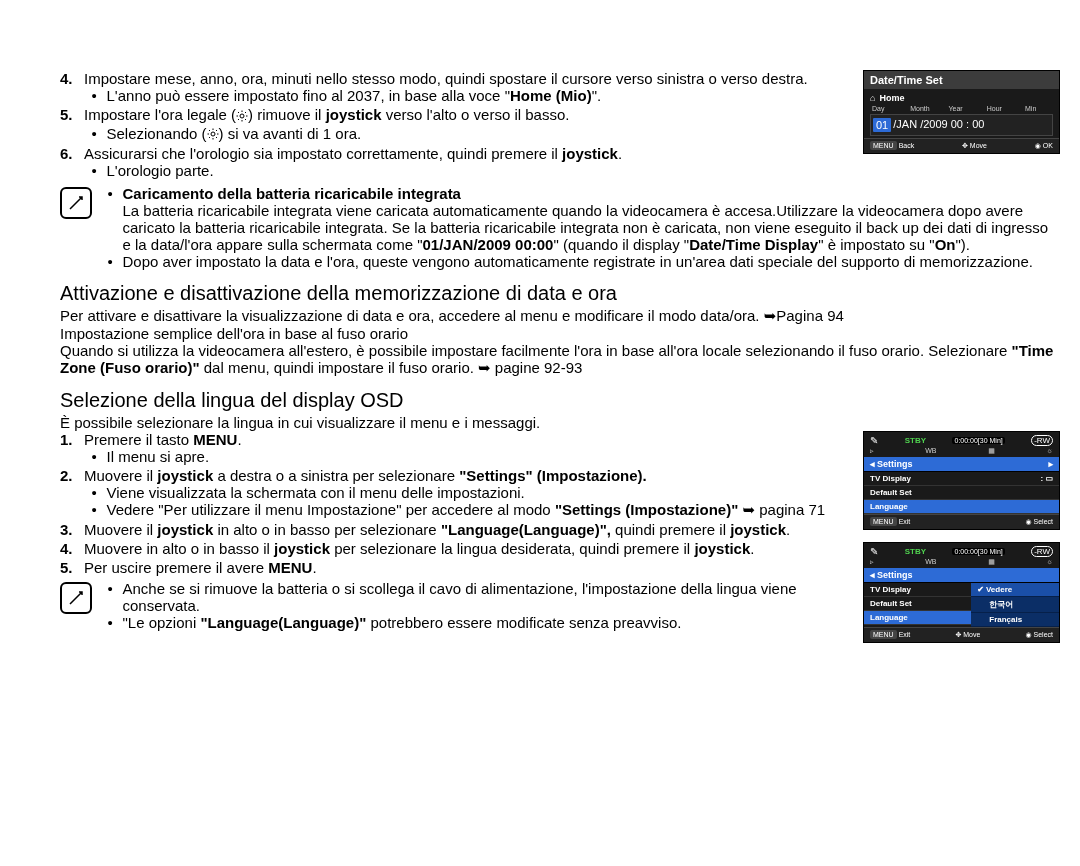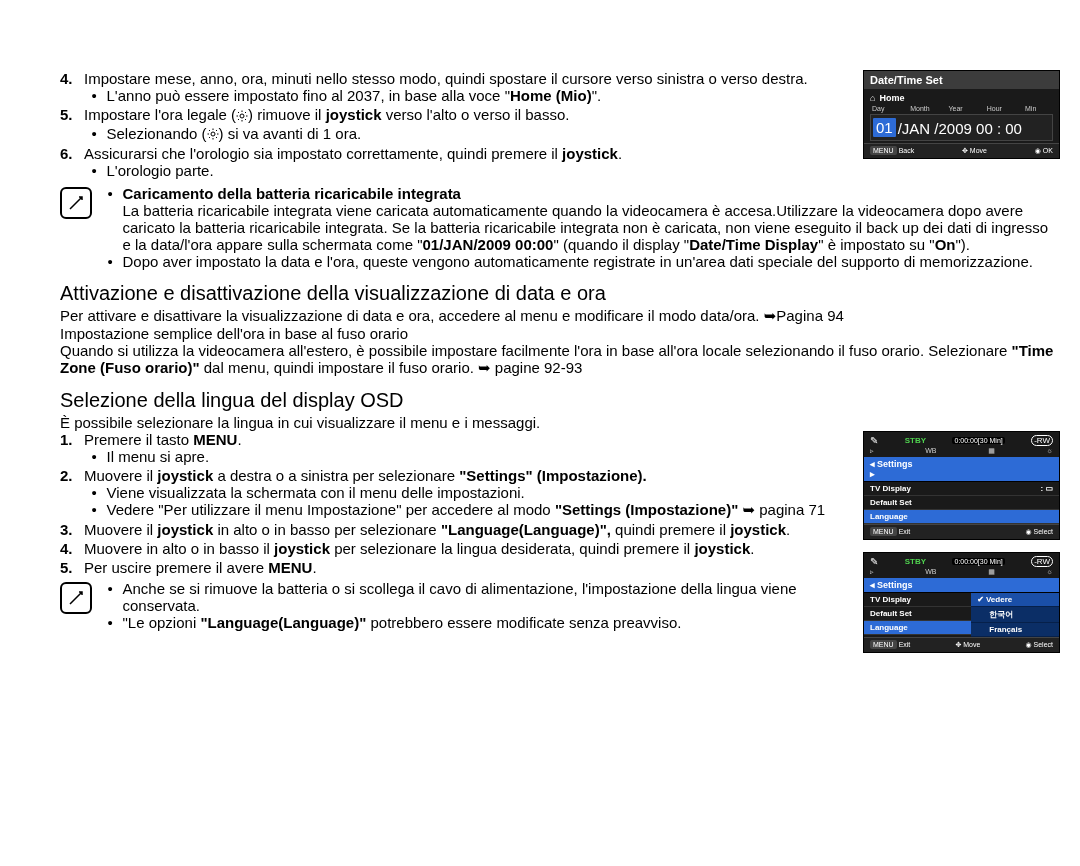--- a/index.html
+++ b/index.html
@@ -120,22 +120,22 @@
   }
   .lcd .labels {
     display: flex; justify-content: space-between;
     font-size: 7px; color: #ccc; margin-bottom: 2px;
     padding-left: 2px;
   }
   .lcd .labels span { width: 28px; }
   .lcd .datebox {
     background: #222; border: 1px solid #444;
     padding: 3px 2px;
-    display: flex; align-items: flex-end; gap: 2px;
-    font-size: 15px;
+    display: flex; align-items: flex-start; gap: 2px;
+    font-size: 11px;
   }
   .lcd .datebox .sel {
     background: #2d6bd6; color: #fff; padding: 1px 3px; border-radius: 1px;
   }
   .lcd .foot {
     background: #222; border-top: 1px solid #444;
     display: flex; justify-content: space-between;
     padding: 3px 6px; font-size: 7px;
   }
   .lcd .foot .btn { background: #444; padding: 1px 3px; border-radius: 2px; margin-right: 2px; }
@@ -147,21 +147,20 @@
   .lcd .stby { color: #4fd14f; font-weight: bold; }
   .lcd .rec { background:#000; color:#fff; padding:0 2px; border-radius:2px; font-size:7px;}
   .lcd .iconrow {
     display: flex; justify-content: space-between;
     padding: 0 6px 2px 6px; font-size: 7px; color:#ccc;
   }
   .lcd .mtitle {
     background: #2d6bd6; color: #fff; font-weight: bold;
     padding: 2px 6px; font-size: 9px;
     border-bottom: 1px solid #000;
-    flex-direction: column;
   }
   .lcd .menuitem {
     background: #1a1a1a; padding: 2px 6px;
     border-bottom: 1px solid #333;
     display:flex; justify-content:space-between;
     font-size: 8px; font-weight:bold;
   }
   .lcd .menuitem.hl { background: #2d6bd6; }
   .lcd .submenu {
     display: flex;
@@ -279,21 +278,21 @@
       <ul class="bullets">
         <li>
           <b>Caricamento della batteria ricaricabile integrata</b><br>
           <span>La batteria ricaricabile integrata viene caricata automaticamente quando la videocamera è accesa.Utilizzare la videocamera dopo avere caricato la batteria ricaricabile integrata. Se la batteria ricaricabile integrata non è caricata, non viene eseguito il back up dei dati di ingresso e la data/l'ora appare sulla schermata come "</span><b>01/JAN/2009 00:00</b><span>" (quando il display "</span><b>Date/Time Display</b><span>" è impostato su "</span><b>On</b><span>").</span>
         </li>
         <li>Dopo aver impostato la data e l'ora, queste vengono automaticamente registrate in un'area dati speciale del supporto di memorizzazione.</li>
       </ul>
     </div>
   </div>
 
-  <h3 class="section">Attivazione e disattivazione della visualizzazione di data e ora</h3>
+  <h3 class="section">Attivazione e disattivazione della memorizzazione di data e ora</h3>
   <div>Per attivare e disattivare la visualizzazione di data e ora, accedere al menu e modificare il modo data/ora.  ➥Pagina 94</div>
   <div>Impostazione semplice dell'ora in base al fuso orario</div>
   <div><span>Quando si utilizza la videocamera all'estero, è possibile impostare facilmente l'ora in base all'ora locale selezionando il fuso orario. Selezionare </span><b>"Time Zone (Fuso orario)"</b><span> dal menu, quindi impostare il fuso orario.  ➥ pagine 92-93</span></div>
 
   <h3 class="section">Selezione della lingua del display OSD</h3>
   <div>È possibile selezionare la lingua in cui visualizzare il menu e i messaggi.</div>
 
   <div class="row">
     <div class="main-col">
       <ol class="lang-list">

